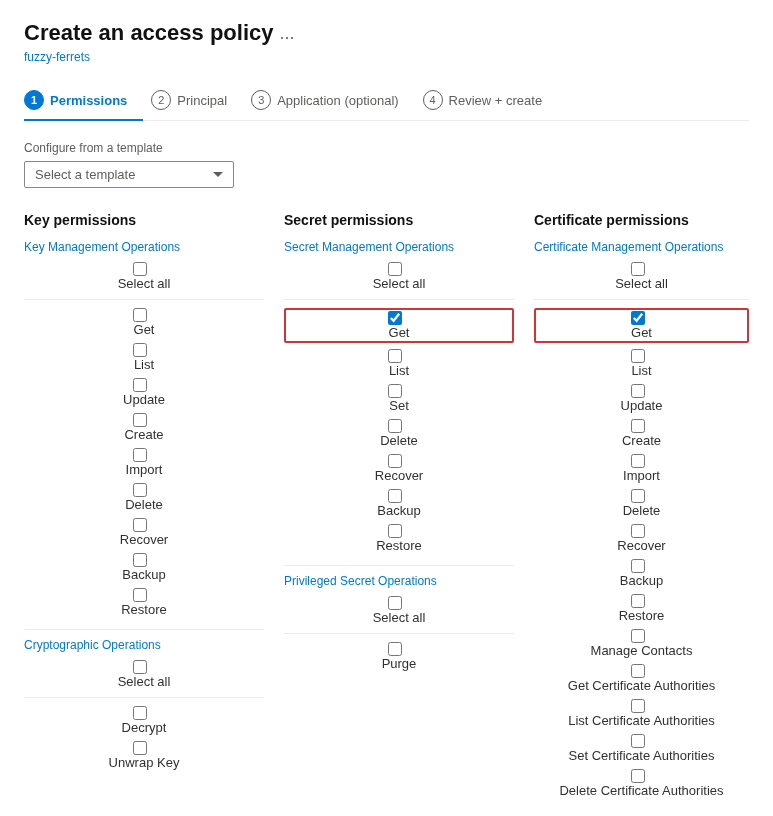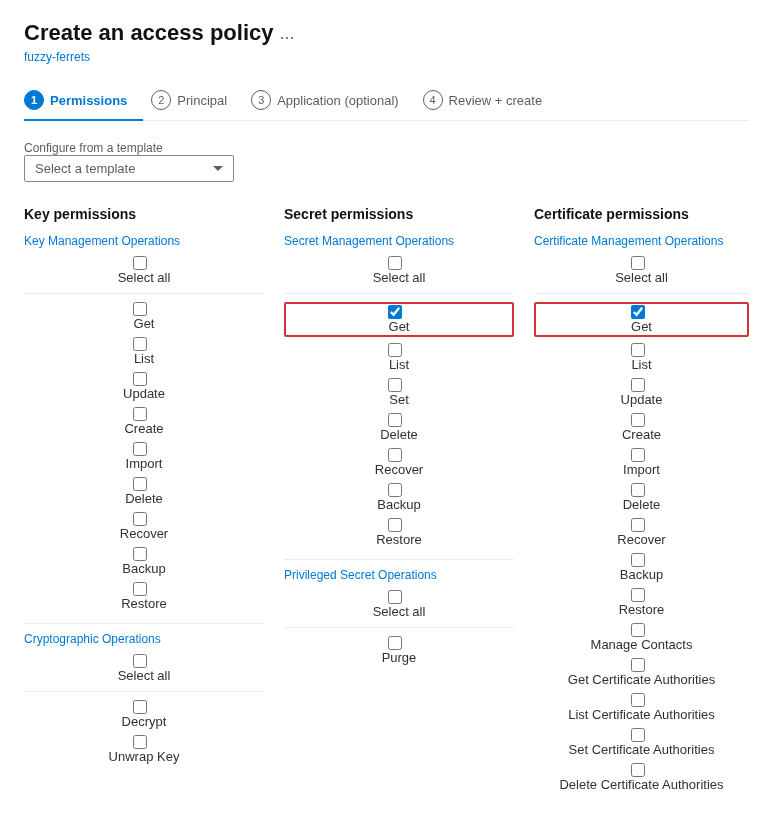--- a/index.html
+++ b/index.html
@@ -80,21 +80,21 @@
     .wizard-tab.active .tab-number {
       background: #0078d4;
       border-color: #0078d4;
       color: #fff;
     }
 
     
     .section-label {
       font-size: 12px;
       color: #605e5c;
-      margin-bottom: 0;
+      margin-bottom: 6px;
       margin-top: 4px;
     }
     .template-select {
       display: flex;
       align-items: center;
       border: 1px solid #8a8886;
       border-radius: 2px;
       padding: 5px 10px;
       width: 210px;
       cursor: pointer;

